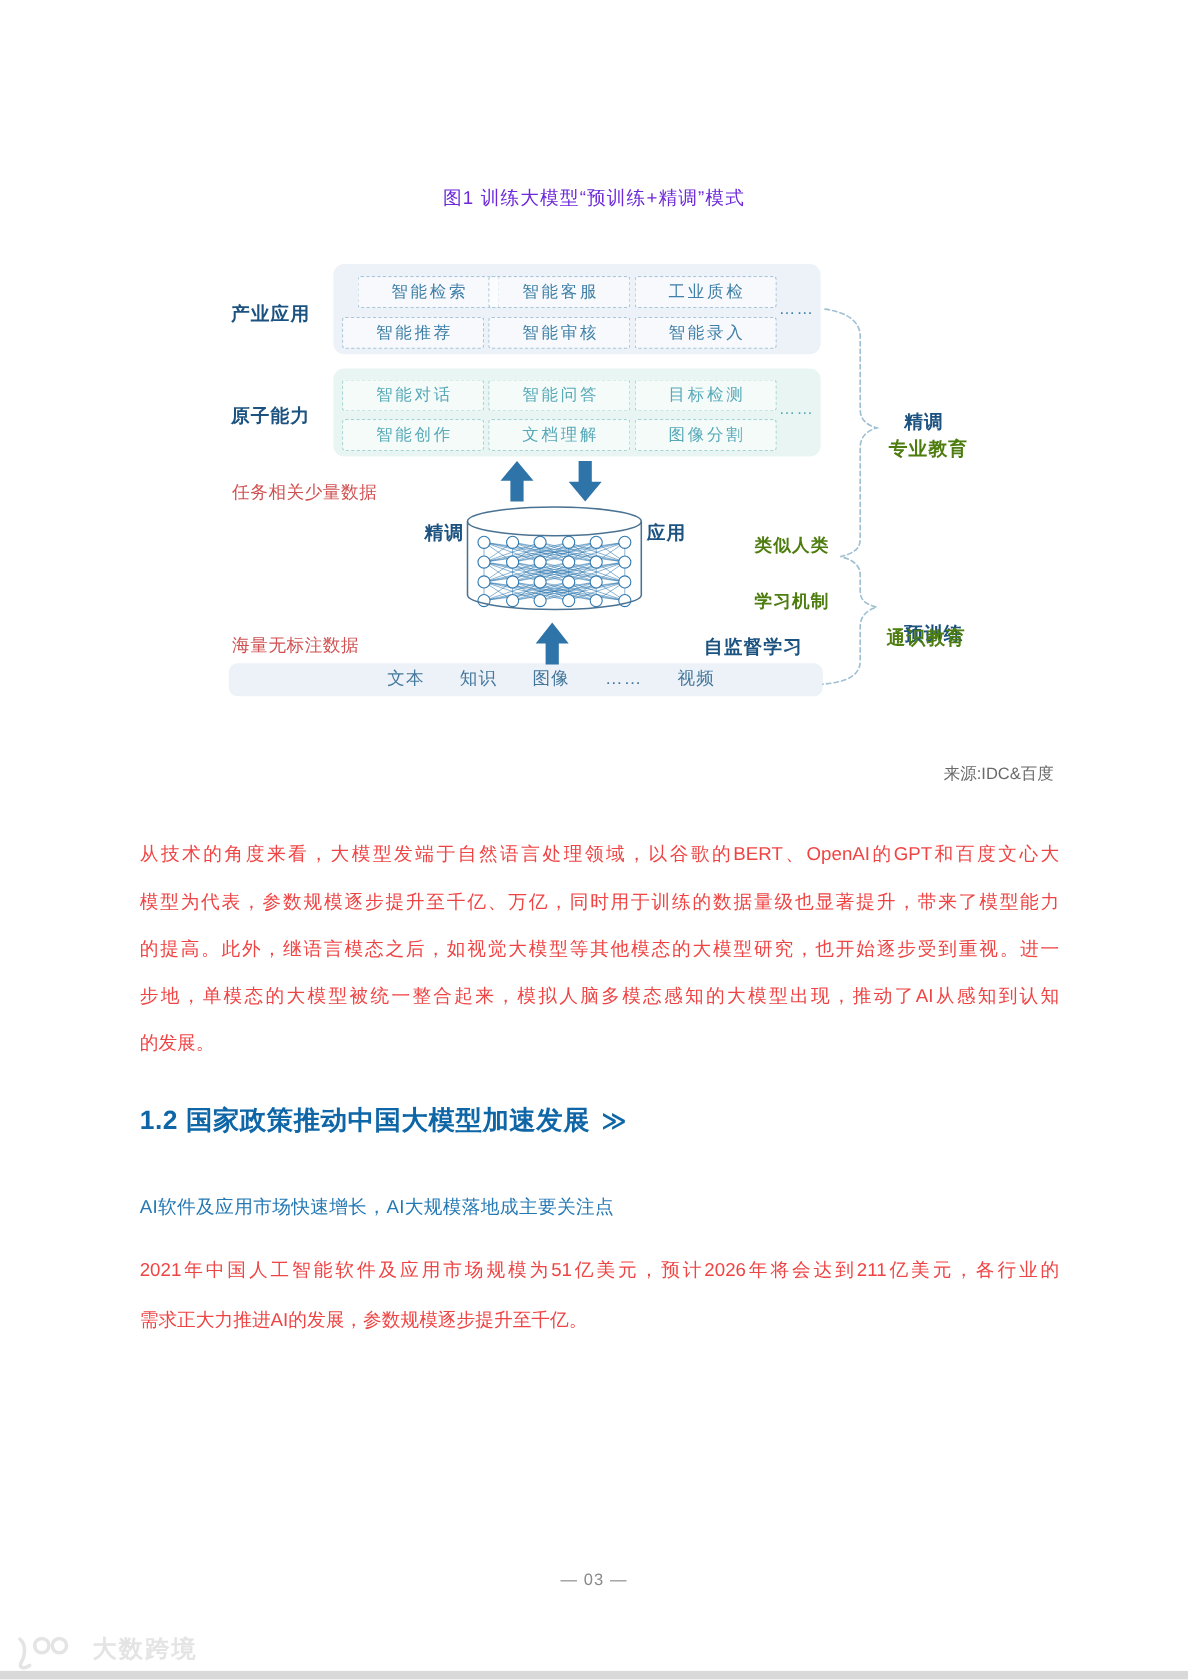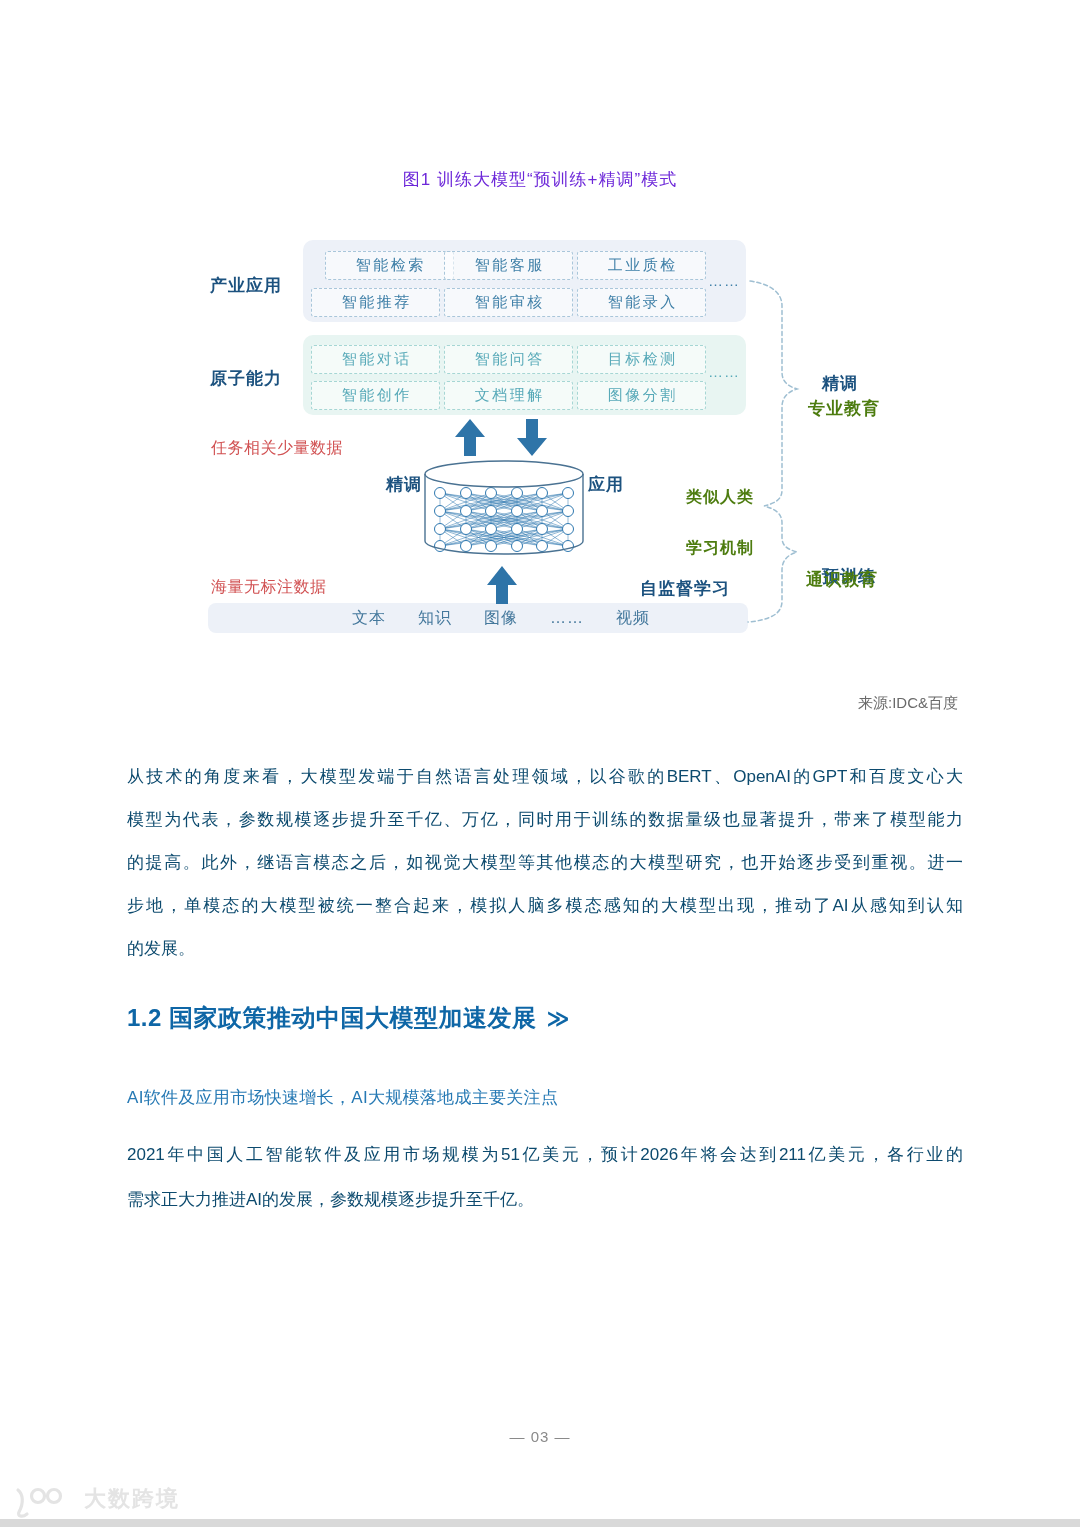--- a/index.html
+++ b/index.html
@@ -20,21 +20,21 @@
   .cbox.teal{border-color:#a6d6d4;color:#57a9b8;}
   .ellip{font-size:15px;z-index:3;color:#4080a8;letter-spacing:1px;}
   .ellip.teal{color:#57a9b8;}
   
   .navy{color:#1c527f;font-weight:bold;font-size:17px;letter-spacing:1px;z-index:3;}
   .red-label{color:#d15152;font-size:16px;letter-spacing:.5px;z-index:3;}
   .side-blue{color:#4d7c0f;font-size:17px;letter-spacing:1px;z-index:3;font-weight:bold;}
   .human{font-size:16px;line-height:25px;}
   .src{left:800px;top:694px;width:158px;text-align:right;color:#6a6a6a;font-size:15px;z-index:3;}
   
-  .para{left:127px;width:836px;z-index:3;color:#0c4a6e;font-size:17px;}
+  .para{left:127px;width:836px;z-index:3;color:#ef4444;font-size:17px;}
   .para1{top:755px;}
   .para2{top:1132px;}
   .para-line{line-height:43px;text-align:justify;text-align-last:justify;}
   .para2 .para-line{line-height:45px;}
   .para-line.last{text-align-last:left;}
   .h2{left:127px;top:1002px;color:#0e66a6;font-size:24px;font-weight:bold;letter-spacing:.5px;z-index:3;}
   .h2 .chev{margin-left:10px;font-size:22px;}
   .sub{left:127px;top:1086px;color:#2679b4;font-size:17px;letter-spacing:.3px;z-index:3;}
   .pagenum{left:0;right:0;top:1428px;text-align:center;color:#8a8a8a;font-size:15px;letter-spacing:1px;z-index:3;}
   

